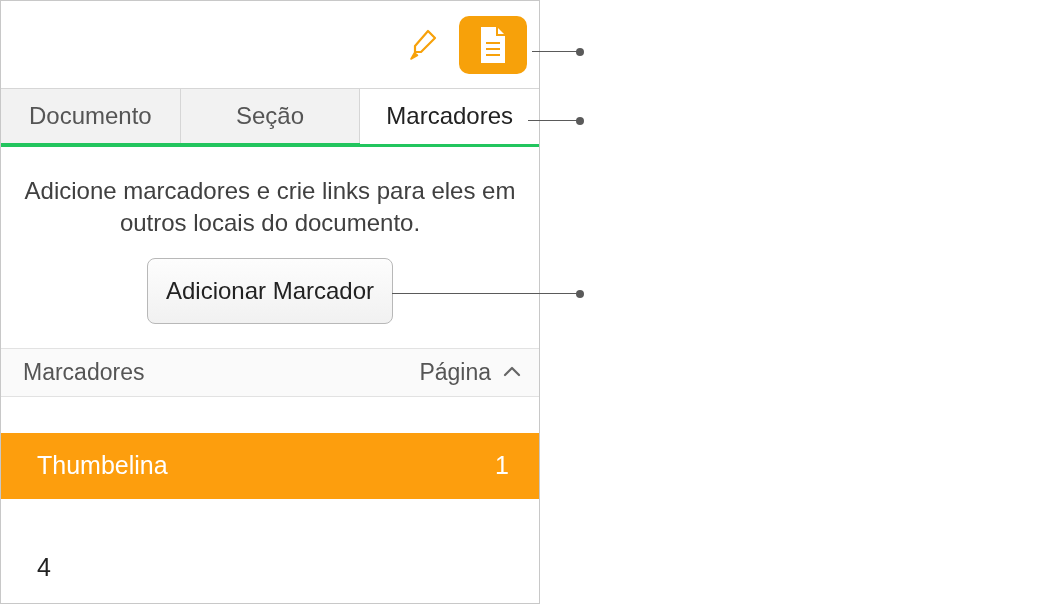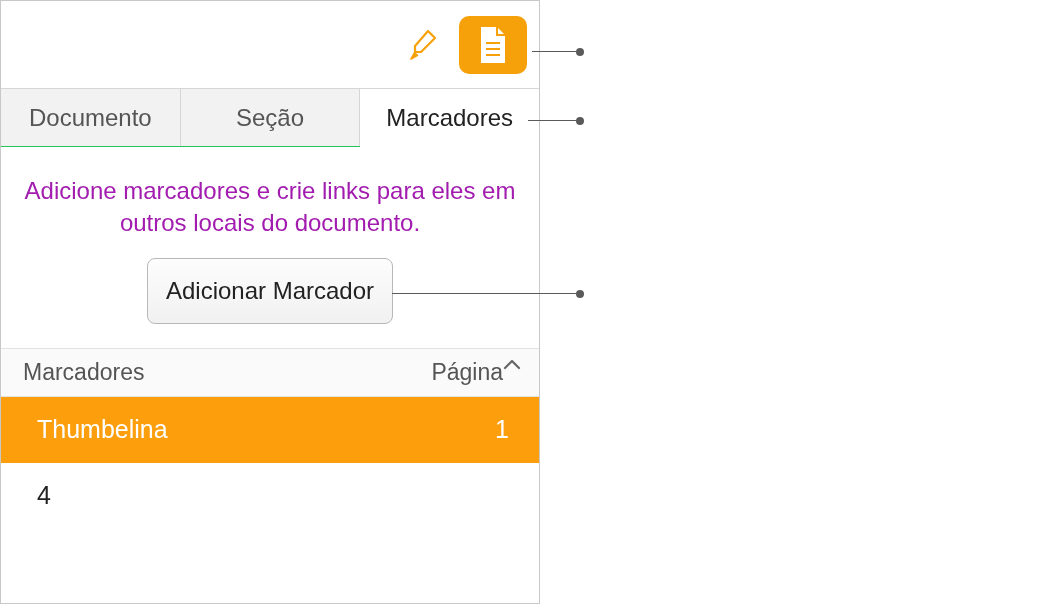--- a/index.html
+++ b/index.html
@@ -47,21 +47,21 @@
       background: #f7a10a;
       border-radius: 10px;
       display: flex;
       align-items: center;
       justify-content: center;
       cursor: pointer;
     }
     .tabs {
       display: flex;
       height: 58px;
-      border-bottom: 1px solid #22c55e;
+      border-bottom: 4px solid #22c55e;
       justify-content: flex-end;
     }
     .tab {
       flex: 1;
       display: flex;
       align-items: center;
       justify-content: center;
       font-size: 24px;
       color: #555;
       border-right: 1px solid #d6d6d6;
@@ -74,21 +74,21 @@
     .tab.active {
       background: #fff;
       color: #222;
       border-bottom: 1px solid #fff;
       margin-bottom: -1px;
     }
     .description {
       padding: 28px 20px 18px 20px;
       text-align: center;
       font-size: 24px;
-      color: #a21caf;
+      color: #404040;
       line-height: 1.35;
     }
     .add-btn-wrap {
       display: flex;
       justify-content: center;
       padding-bottom: 24px;
     }
     .add-btn {
       font-size: 24px;
       padding: 18px 18px;
@@ -104,38 +104,40 @@
       align-items: center;
       padding: 10px 18px 10px 22px;
       font-size: 23px;
       color: #555;
       border-top: 1px solid #e2e2e2;
       border-bottom: 1px solid #e2e2e2;
       background: #fafafa;
     }
     .list-header-right {
       display: flex;
-      gap: 0;
+      align-items: center;
+      gap: 12px;
     }
     .sort-icon {
       display: inline-flex;
     }
     .bookmark-list {
       flex: 1;
       overflow: auto;
     }
     .bookmark-row {
       display: flex;
       justify-content: space-between;
       align-items: center;
       padding: 0 30px 0 36px;
       height: 66px;
       font-size: 25px;
       color: #222;
       cursor: pointer;
+      margin-top: 36px;
     }
     .bookmark-row.selected {
       background: #fd9e0d;
       color: #fff;
     }
     .bookmark-row.alt {
       background: #f2f4f8;
     }
     .callout-line {
       position: absolute;

